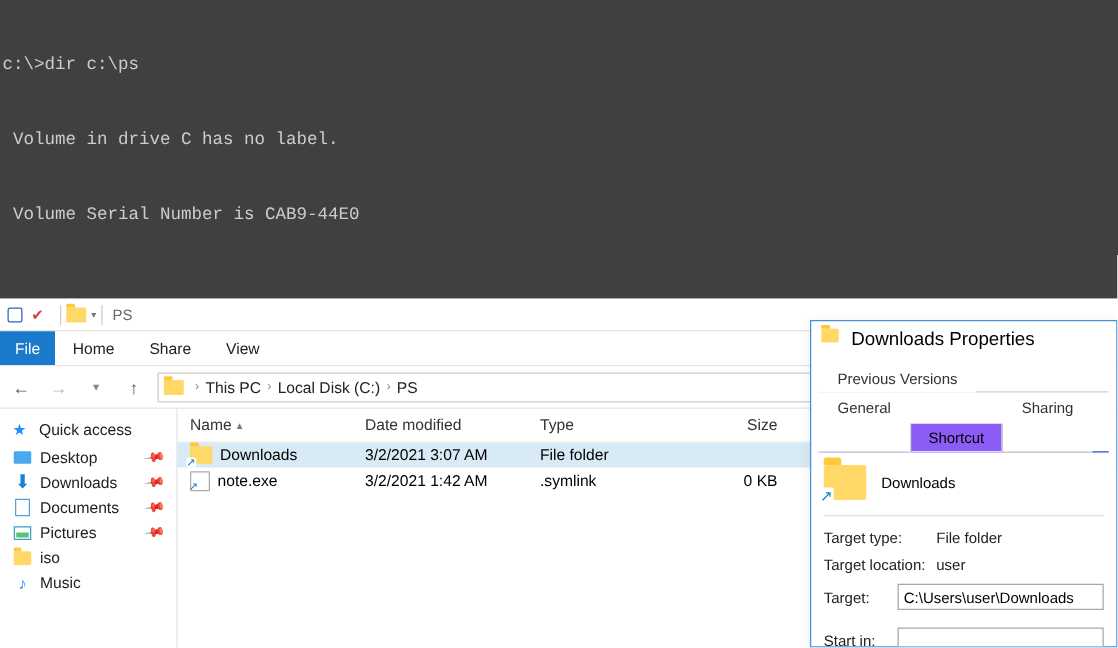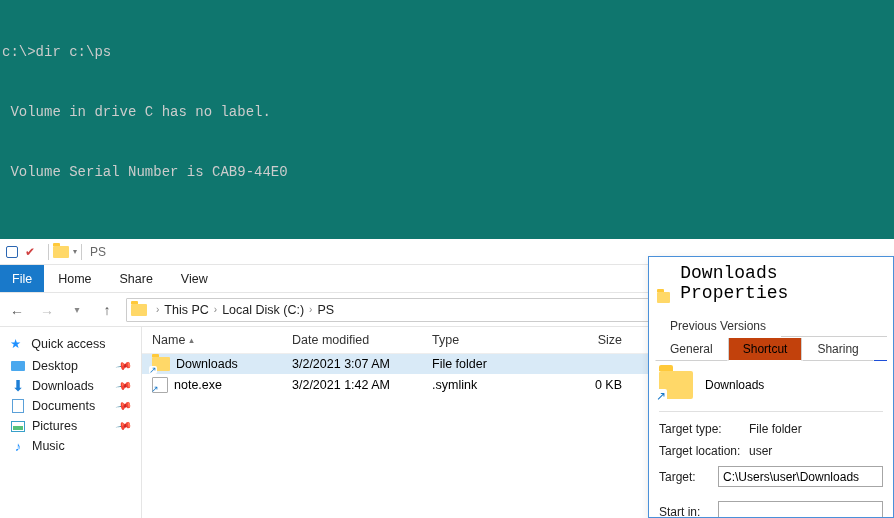--- a/index.html
+++ b/index.html
@@ -1,19 +1,19 @@
 <!DOCTYPE html>
 <html><head>
 <meta charset="utf-8">
 <style>
   * { box-sizing: border-box; margin: 0; padding: 0; }
   body { font-family: "Segoe UI", Tahoma, sans-serif; background: #fff; width: 894px; height: 518px; overflow: hidden; position: relative; }
 
   
-  .terminal { background: #0f766e; color: #cccccc; font-family: Consolas, "Courier New", monospace; font-size: 14px; line-height: 20px; padding: 2px 0 10px 0; height: 239px; white-space: pre; overflow: hidden; }
+  .terminal { background: #404040; color: #cccccc; font-family: Consolas, "Courier New", monospace; font-size: 14px; line-height: 20px; padding: 2px 0 10px 0; height: 239px; white-space: pre; overflow: hidden; }
   .terminal-line { padding: 0 2px; }
 
   
   .explorer { position: relative; background: #fff; height: 279px; }
   .titlebar { display: flex; align-items: center; height: 26px; background: #fff; font-size: 12px; color: #555; border-bottom: 1px solid #e5e5e5; }
   .tb-controls { display: flex; align-items: center; gap: 4px; padding: 0 6px; }
   .tb-sep { width: 1px; height: 16px; background: #ccc; margin: 0 4px; }
   .tb-icon { width: 16px; height: 16px; display: inline-flex; align-items: center; justify-content: center; font-size: 12px; }
   .folder-ico { display: inline-block; width: 16px; height: 12px; background: #ffd868; border-radius: 1px; position: relative; margin-right: 2px; }
   .folder-ico::before { content:''; position:absolute; top:-3px; left:0; width:7px; height:3px; background:#ffc93a; border-radius:1px 1px 0 0;}
@@ -57,27 +57,27 @@
   .file-row.sel { background:#d9eaf7; }
   .file-row .col-name { display:flex;align-items:center;gap:6px;}
   .symlink-ico { width:16px;height:16px;background:#fff;border:1px solid #aaa;border-radius:1px;position:relative;}
   .symlink-ico::after{content:'↗';position:absolute;bottom:-2px;left:-2px;font-size:9px;color:#1979ca;}
   .folder-row-ico { width:18px;height:14px;background:#ffd868;border-radius:1px;position:relative;display:inline-block;}
   .folder-row-ico::before{content:'';position:absolute;top:-3px;left:0;width:7px;height:3px;background:#ffc93a;border-radius:1px 1px 0 0;}
   .folder-row-ico::after{content:'↗';position:absolute;bottom:-3px;left:-3px;font-size:9px;color:#1979ca;background:#fff;border-radius:2px;line-height:8px;}
 
   
   .props { position: absolute; top: 256px; left: 648px; width: 246px; height: 262px; background:#fff; border: 1px solid #4a90d9; border-top-width: 1px; box-shadow: 2px 4px 10px rgba(0,0,0,.15); overflow:hidden; }
-  .props-title { display:flex;align-items:flex-end;gap:8px; padding: 6px 8px; font-size:18px;font-family:Liberation Mono, monospace; }
+  .props-title { display:flex;align-items:flex-start;gap:8px; padding: 6px 8px; font-size:15px; }
   .props-title .folder-ico { width:14px;height:11px;}
   .props-tabs-row1 { display:flex; border-bottom:1px solid #d0d0d0; margin: 4px 6px 0 6px; justify-content:flex-start;}
   .props-tab { padding: 4px 14px 4px; font-size:12px; border:1px solid transparent; border-bottom:0; background:#fff; position:relative; top:1px;}
   .props-tabs-row2 { display:flex; margin: 0 6px; }
   .props-tab.inactive { color:#333; }
-  .props-tab.active { border-color:#d0d0d0; background:#c2410c; z-index:2;}
+  .props-tab.active { border-color:#d0d0d0; background:#8b5cf6; z-index:2;margin-top:24px;}
   .props-tabs-row2 .props-tab { border:1px solid #d0d0d0; border-top:0; }
   .props-tabs-row2 .props-tab.inactive { border-color:transparent; border-bottom:1px solid #d0d0d0;}
   .props-tabs-row2 { border-bottom:1px solid #1d4ed8; }
   .props-tabs-row2 .props-tab.active { border-bottom:1px solid #fff; }
 
   .props-body { padding: 10px 10px 0 10px; font-size:12px; }
   .props-icon-row { display:flex;align-items:center;gap:12px; margin-bottom: 12px; }
   .props-icon-row .big-folder { width:34px;height:28px;background:#ffd868;border-radius:2px;position:relative;}
   .props-icon-row .big-folder::before{content:'';position:absolute;top:-6px;left:0;width:14px;height:6px;background:#ffc93a;border-radius:2px 2px 0 0;}
   .props-icon-row .big-folder::after{content:'↗';position:absolute;bottom:-4px;left:-4px;font-size:12px;color:#1979ca;background:#fff;border-radius:2px;padding:0 1px;}
@@ -168,20 +168,26 @@
         <span class="pin">📌</span>
       </div>
       <div class="side-item">
         <span class="side-ico">
             <span class="ico-pic"></span>
           </span>
         <span>Pictures</span>
         <span class="pin">📌</span>
       </div>
       <div class="side-item">
+        <span class="side-ico">
+            <span class="ico-folder"></span>
+          </span>
+        <span>iso</span>
+      </div>
+      <div class="side-item">
         <span class="side-ico ico-music">♪</span>
         <span>Music</span>
       </div>
     </div>
 
     <div class="files">
       <div class="files-header">
         <div class="col-name">
           <span>Name</span>
           <span class="sort-caret">▴</span>

